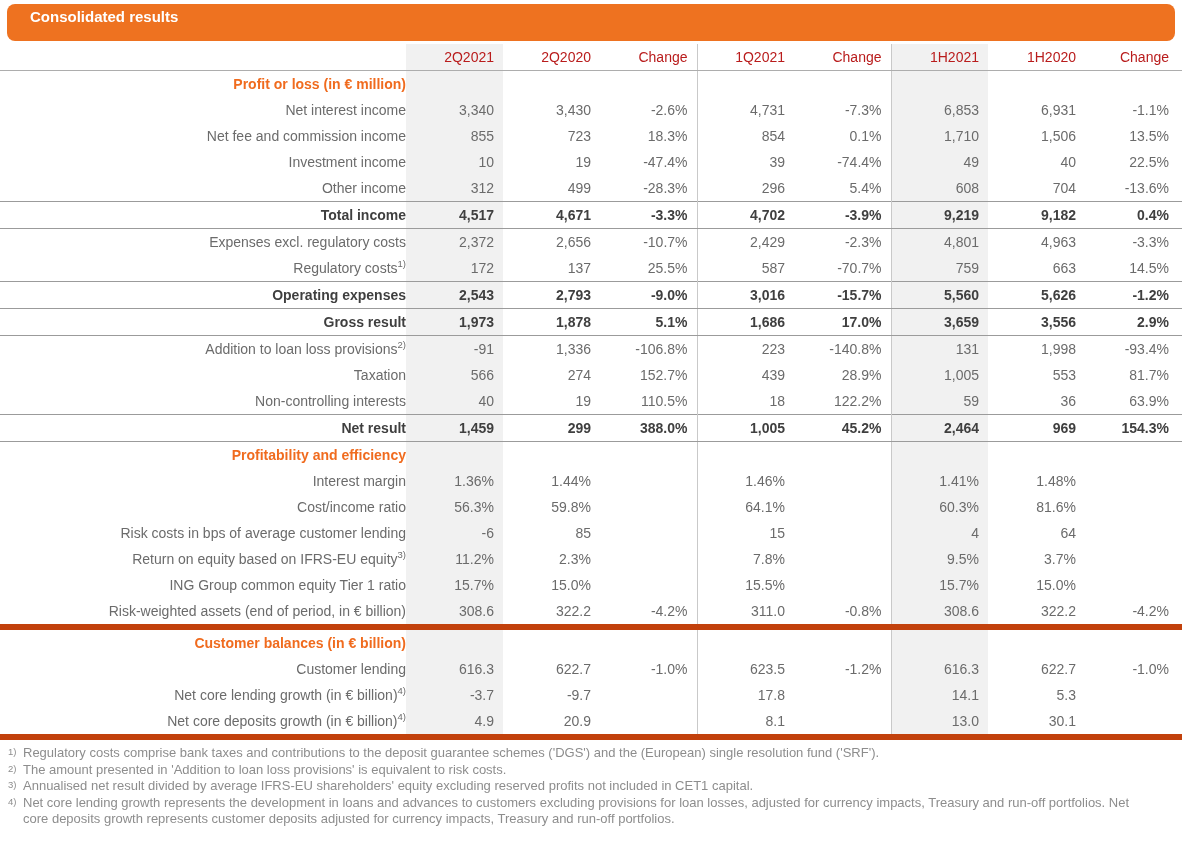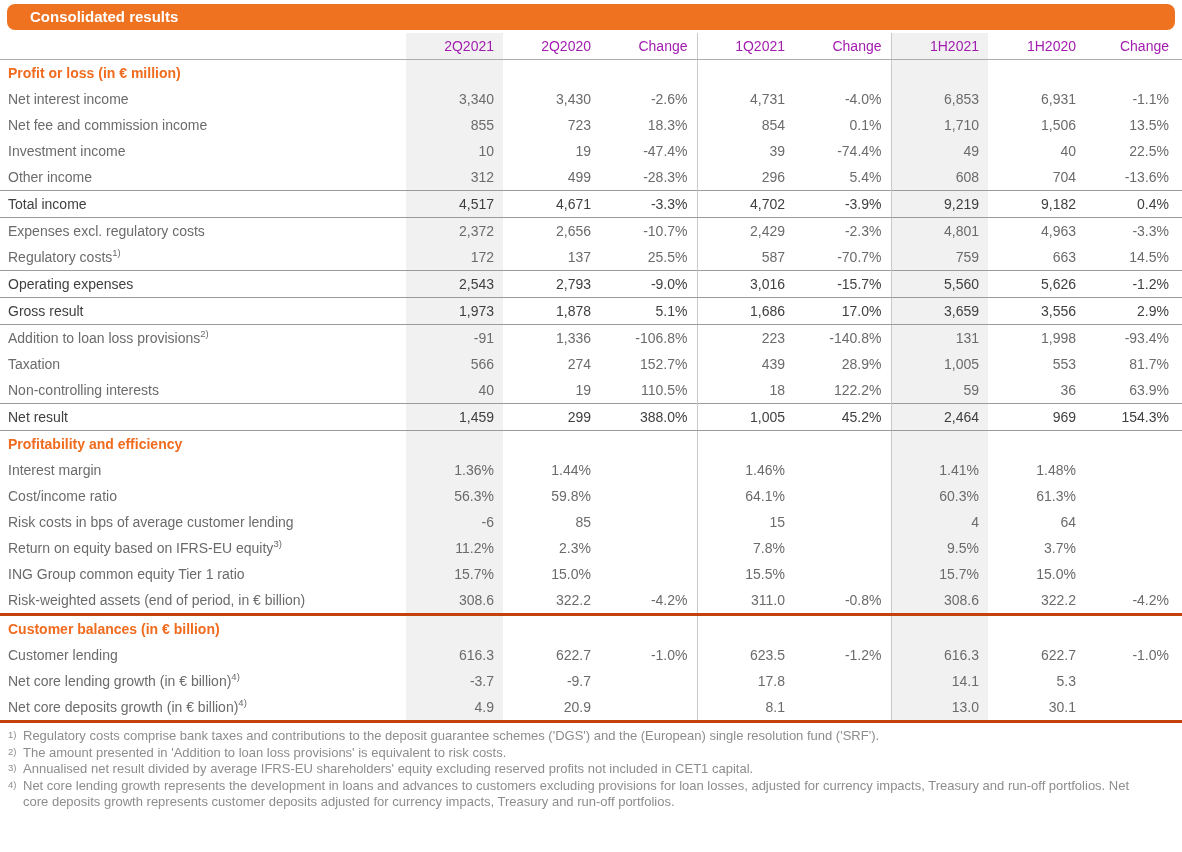--- a/index.html
+++ b/index.html
@@ -2,43 +2,43 @@
 <html><head>
 <meta charset="utf-8">
 <style>
   html,body{margin:0;padding:0;background:#ffffff;}
   body{
     width:1182px;height:852px;overflow:hidden;
     font-family:"Liberation Sans",sans-serif;
     -webkit-font-smoothing:antialiased;
   }
   .title-bar{
-    margin:4px 7px 0 7px;height:26px;border-radius:8px;
+    margin:4px 7px 0 7px;height:37px;border-radius:8px;
     background:#ee7220;color:#ffffff;font-weight:bold;font-size:15px;
     line-height:26px;padding-left:23px;box-sizing:border-box;
   }
   table.results{
     width:1182px;margin-top:3px;border-collapse:collapse;table-layout:fixed;
   }
   col.c-label{width:406px;}
   col.c-num{width:97px;}
   td{
     height:26px;padding:0;font-size:14px;color:#6b6b6b;
     white-space:nowrap;overflow:hidden;vertical-align:middle;
   }
-  td.label{text-align:left;padding-left:8px;}
+  td.label{text-align:right;padding-left:8px;}
   td.num{text-align:right;padding-right:9px;}
   td.num:last-child{padding-right:13px;}
   td.shade{background:#f1f1f1;}
   td.divider{border-right:1px solid #c9c9c9;}
-  tr.header-row td{color:#a21caf;border-bottom:1px solid #adadad;}
+  tr.header-row td{color:#b91c1c;border-bottom:1px solid #adadad;}
   tr.section-row td.section-label{color:#f06b1e;font-weight:bold;}
-  tr.bold td{font-weight:normal;color:#3f3f3f;
+  tr.bold td{font-weight:bold;color:#3f3f3f;
     border-top:1px solid #9b9b9b;border-bottom:1px solid #9b9b9b;}
-  tr.section-end td{border-bottom:3px solid #c2410c;}
+  tr.section-end td{border-bottom:6px solid #c2410c;}
   .lbl-sup{font-size:9.5px;vertical-align:super;line-height:0;}
   .footnotes{
     margin:5px 0 0 8px;width:1125px;
     font-size:13px;line-height:16.5px;color:#8d8d8d;
   }
   .footnote{position:relative;padding-left:15px;}
   .footnote .fn-marker{
     position:absolute;left:0;top:1px;font-size:9.5px;line-height:12px;
   }
 </style>
@@ -85,21 +85,21 @@
         <td class="num shade"></td>
         <td class="num"></td>
         <td class="num"></td>
       </tr>
       <tr>
         <td class="label">Net interest income</td>
         <td class="num shade">3,340</td>
         <td class="num">3,430</td>
         <td class="num divider">-2.6%</td>
         <td class="num">4,731</td>
-        <td class="num divider">-4.0%</td>
+        <td class="num divider">-7.3%</td>
         <td class="num shade">6,853</td>
         <td class="num">6,931</td>
         <td class="num">-1.1%</td>
       </tr>
       <tr>
         <td class="label">Net fee and commission income</td>
         <td class="num shade">855</td>
         <td class="num">723</td>
         <td class="num divider">18.3%</td>
         <td class="num">854</td>
@@ -252,21 +252,21 @@
         <td class="num"></td>
       </tr>
       <tr>
         <td class="label">Cost/income ratio</td>
         <td class="num shade">56.3%</td>
         <td class="num">59.8%</td>
         <td class="num divider"></td>
         <td class="num">64.1%</td>
         <td class="num divider"></td>
         <td class="num shade">60.3%</td>
-        <td class="num">61.3%</td>
+        <td class="num">81.6%</td>
         <td class="num"></td>
       </tr>
       <tr>
         <td class="label">Risk costs in bps of average customer lending</td>
         <td class="num shade">-6</td>
         <td class="num">85</td>
         <td class="num divider"></td>
         <td class="num">15</td>
         <td class="num divider"></td>
         <td class="num shade">4</td>

